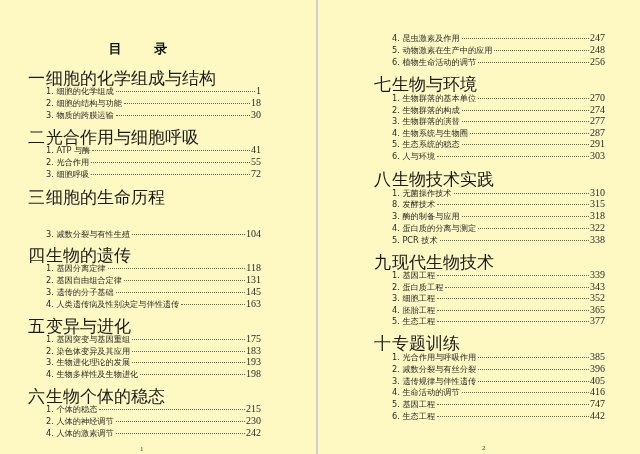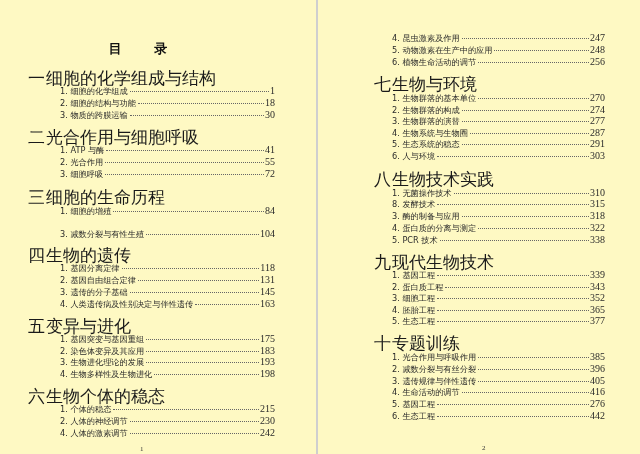--- a/index.html
+++ b/index.html
@@ -12,21 +12,21 @@
   .title { position:absolute; left:0; width:290px; top:40px; text-align:center;
            font-size:13px; font-weight:bold; letter-spacing:14px; color:#111; }
   .heading { position:absolute; font-size:17px; color:#1a1a1a; white-space:nowrap; line-height:14px; }
   .heading .num { display:inline-block; width:18px; }
   .item { position:absolute; height:11px; font-size:8.2px; line-height:11px; color:#2a2a2a;
           display:flex; align-items:baseline; white-space:nowrap; }
   .item .label { flex:0 0 auto; padding-right:1px; }
   .item .dots { flex:1 1 auto; overflow:hidden; color:#444; font-size:7px; letter-spacing:0.3px;
                 border-bottom:1px dotted #666; height:0; margin:0 1px; transform:translateY(-2px); }
   .item .pg { flex:0 0 auto; font-family:"Liberation Serif", "DejaVu Serif", serif; font-size:10px; }
-  .left .item { left:60px; width:215px;justify-content:space-between; }
+  .left .item { left:46px; width:215px;justify-content:space-between; }
   .right .item { left:74px; width:213px; }
   .left .heading { left:28px; }
   .right .heading { left:56px; }
   .pagenum { position:absolute; font-family:"Liberation Serif", serif; font-size:7px; color:#333; }
 </style>
 </head>
 <body>
 
 <div class="page left">
   <div class="title">目 录</div>
@@ -59,25 +59,20 @@
       <span class="dots"></span>
       <span class="pg">55</span>
     </div>
   <div class="item" style="top:168px">
       <span class="label">3. 细胞呼吸</span>
       <span class="dots"></span>
       <span class="pg">72</span>
     </div>
 
   <div class="heading" style="top:190px"><span class="num">三</span><span>细胞的生命历程</span></div>
-  <div class="item" style="top:205px">
-      <span class="label">1. 细胞的增殖</span>
-      <span class="dots"></span>
-      <span class="pg">84</span>
-    </div>
   <div class="item" style="top:228px">
       <span class="label">3. 减数分裂与有性生殖</span>
       <span class="dots"></span>
       <span class="pg">104</span>
     </div>
 
   <div class="heading" style="top:248px"><span class="num">四</span><span>生物的遗传</span></div>
   <div class="item" style="top:262px">
       <span class="label">1. 基因分离定律</span>
       <span class="dots"></span>
@@ -264,21 +259,21 @@
       <span class="pg">405</span>
     </div>
   <div class="item" style="top:386px">
       <span class="label">4. 生命活动的调节</span>
       <span class="dots"></span>
       <span class="pg">416</span>
     </div>
   <div class="item" style="top:398px">
       <span class="label">5. 基因工程</span>
       <span class="dots"></span>
-      <span class="pg">276</span>
+      <span class="pg">747</span>
     </div>
   <div class="item" style="top:410px">
       <span class="label">6. 生态工程</span>
       <span class="dots"></span>
       <span class="pg">442</span>
     </div>
 
   <div class="pagenum" style="left:164px; top:444px">2</div>
 </div>
 

